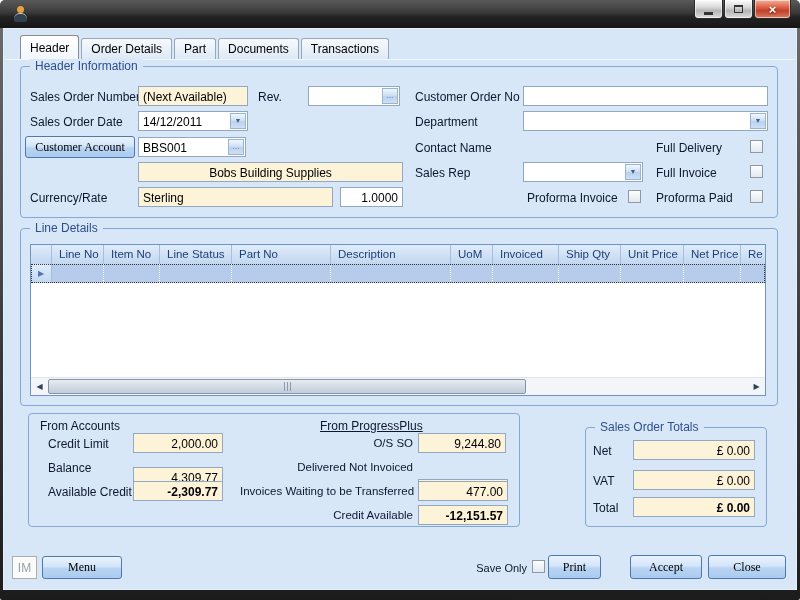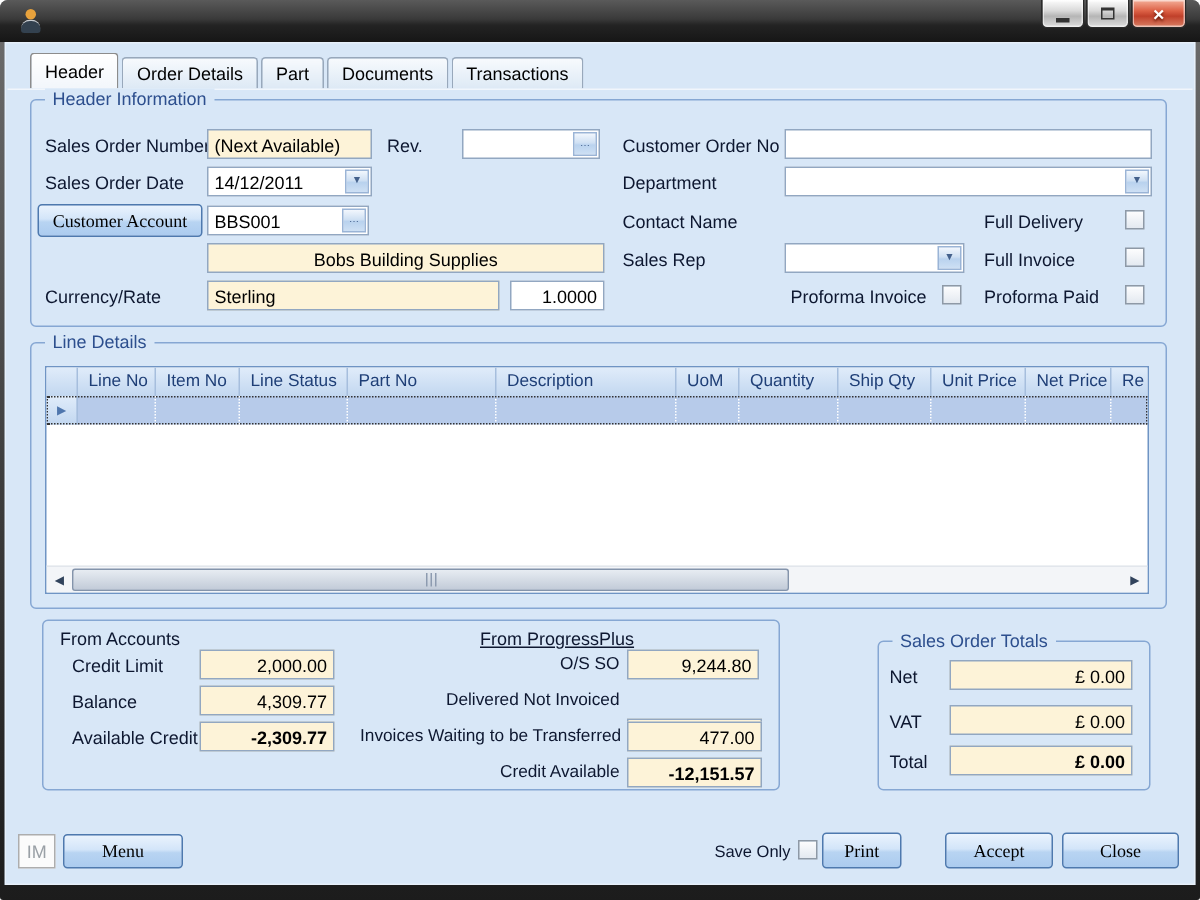--- a/index.html
+++ b/index.html
@@ -199,21 +199,21 @@
 
     <div class="grid" style="top:216px; left:27px;">
       <div class="ghead">
         <div class="gsel"></div>
         <div class="gc" style="width:52px;">Line No</div>
         <div class="gc" style="width:56px;">Item No</div>
         <div class="gc" style="width:72px;">Line Status</div>
         <div class="gc" style="width:99px;">Part No</div>
         <div class="gc" style="width:120px;">Description</div>
         <div class="gc" style="width:42px;">UoM</div>
-        <div class="gc" style="width:66px;">Quantity</div>
+        <div class="gc" style="width:66px;">Invoiced</div>
         <div class="gc" style="width:62px;">Ship Qty</div>
         <div class="gc" style="width:63px;">Unit Price</div>
         <div class="gc" style="width:57px;">Net Price</div>
         <div class="gc" style="width:24px; border-right:none;">Re</div>
       </div>
       <div class="grow">
         <div class="gsel">
             <span>▶</span>
           </div>
         <div class="gc" style="width:52px;"></div>
@@ -244,21 +244,21 @@
           </div>
       </div>
     </div>
 
     <div class="gb" style="left:25px; top:385px; width:492px; height:114px;"></div>
     <div class="lbl" style="left:37px; top:391px;">From Accounts</div>
 
     <div class="lbl" style="left:45px; top:409px;">Credit Limit</div>
     <div class="tf beige num" style="left:130px; top:405px; width:90px;">2,000.00</div>
     <div class="lbl" style="left:45px; top:433px;">Balance</div>
-    <div class="tf beige num" style="left:130px; top:429px; width:90px;">4,309.77</div>
+    <div class="tf beige num" style="left:130px; top:439px; width:90px;">4,309.77</div>
     <div class="lbl" style="left:45px; top:457px;">Available Credit</div>
     <div class="tf beige num b" style="left:130px; top:453px; width:90px;">-2,309.77</div>
 
     <div class="lbl" style="left:317px; top:391px;text-decoration:underline;">From ProgressPlus</div>
     <div class="lbl" style="left:267px; top:409px; width:143px; text-align:right; font-size:11.5px;">O/S SO</div>
     <div class="tf beige num" style="left:415px; top:405px; width:88px;">9,244.80</div>
     <div class="lbl" style="left:267px; top:433px; width:143px; text-align:right; font-size:11.5px;">Delivered Not Invoiced</div>
     <div class="tf beige num" style="left:415px; top:429px; width:90px;margin-top:22px;">120.00</div>
     <div class="lbl" style="left:237px; top:457px; width:173px; text-align:right; font-size:11.5px;">Invoices Waiting to be Transferred</div>
     <div class="tf beige num" style="left:415px; top:453px; width:90px;">477.00</div>

